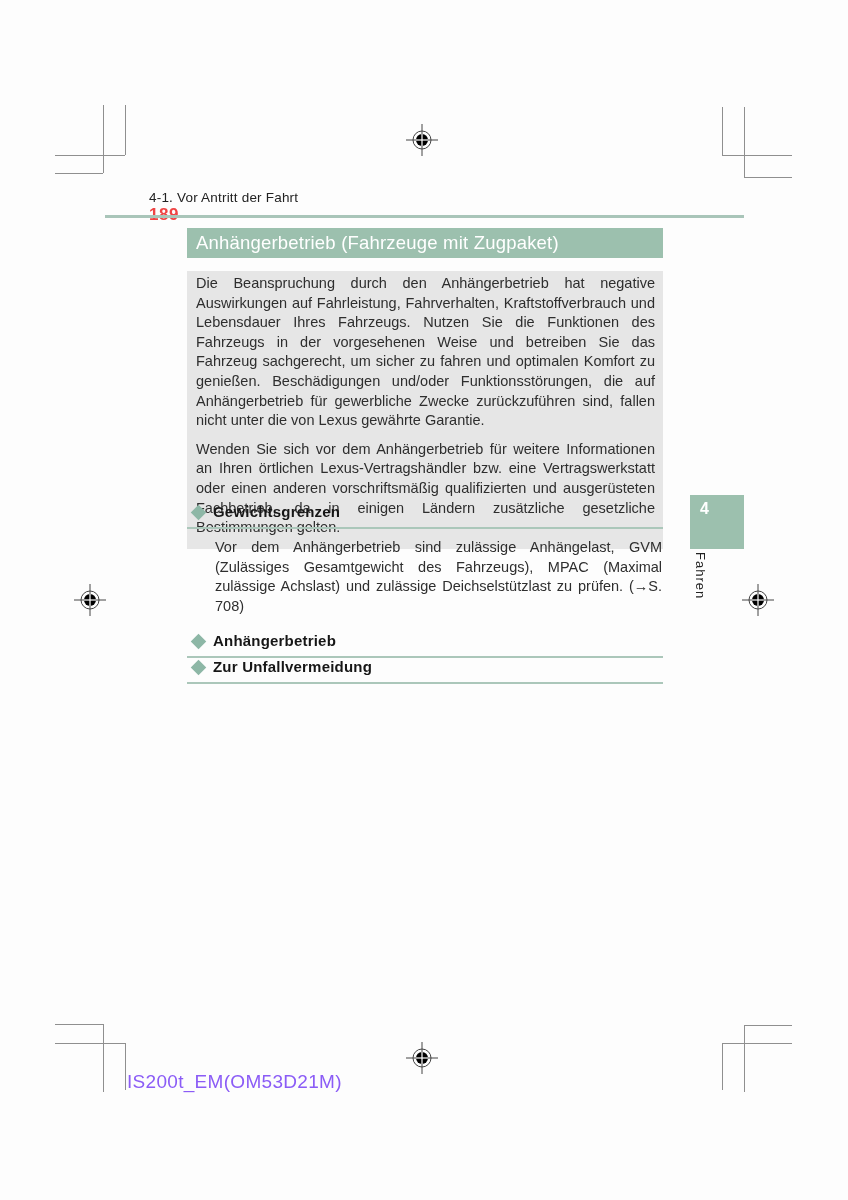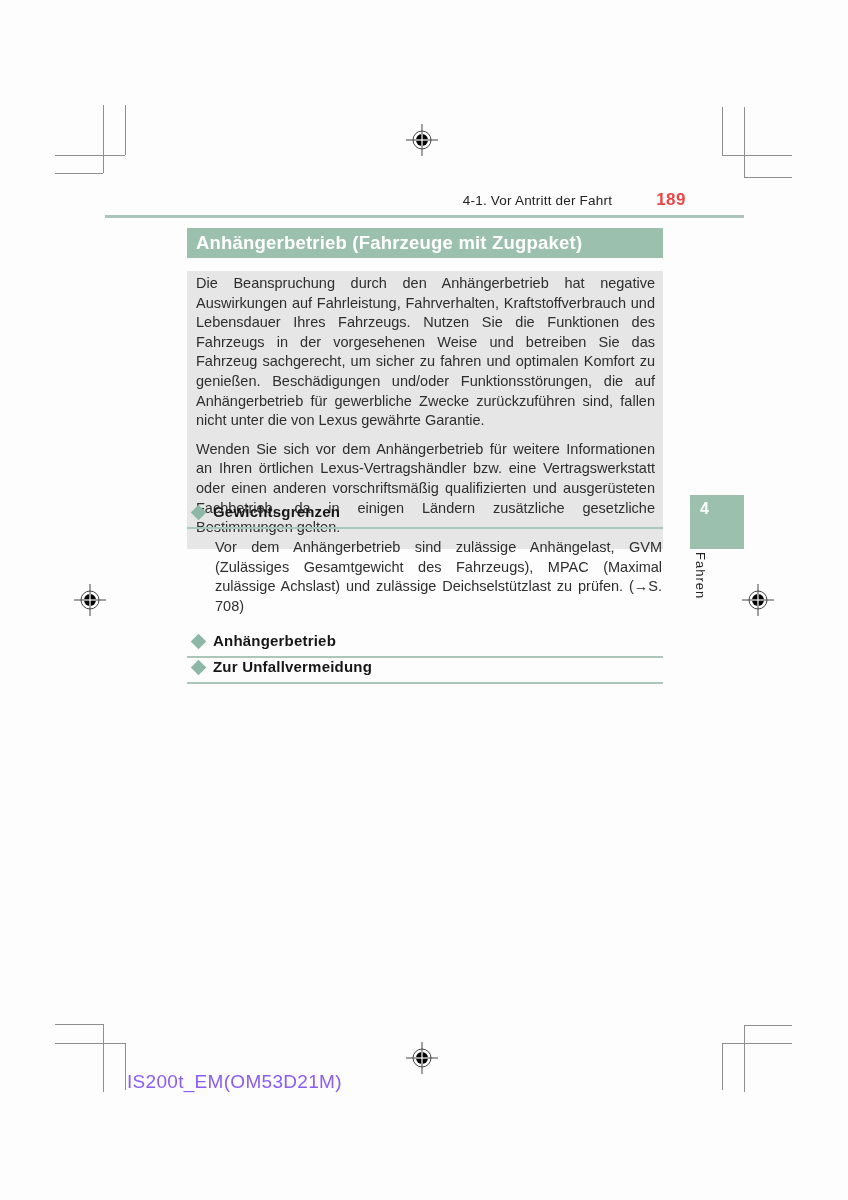--- a/index.html
+++ b/index.html
@@ -7,28 +7,28 @@
     width:848px;height:1200px;position:relative;background:#fdfdfd;
     font-family:"Liberation Sans", sans-serif;color:#2e2e2e;overflow:hidden;
   }
   
   .crop{position:absolute;background:#8f8f8f;}
   .crop.h{height:1px;}
   .crop.v{width:1px;}
   
   .regmark{position:absolute;width:36px;height:36px;margin-left:-18px;margin-top:-18px;}
   
-  .page-header{position:absolute;left:105px;top:190px;width:581px;display:flex;justify-content:flex-end;align-items:baseline;}
+  .page-header{position:absolute;left:105px;top:190px;width:581px;display:flex;justify-content:flex-end;align-items:baseline;flex-direction:column;}
   .breadcrumb{font-size:13.5px;color:#222;letter-spacing:.2px;}
   .page-number{font-size:17px;font-weight:bold;color:#ef4444;margin-left:44px;letter-spacing:.5px;}
   .header-rule{position:absolute;left:105px;top:215px;width:639px;height:3px;background:#a9c5b9;}
   
   .title-bar{
     position:absolute;left:187px;top:228px;width:476px;height:30px;background:#9cc0ae;
-    color:#fff;font-weight:bold;font-size:18.5px;line-height:30px;padding-left:9px;
+    color:#fff;font-weight:normal;font-size:18.5px;line-height:30px;padding-left:9px;
     box-sizing:border-box;letter-spacing:.2px;
   }
   
   .intro-box{
     position:absolute;left:187px;top:271px;width:476px;background:#e6e6e6;
     box-sizing:border-box;padding:3px 8px 11px 9px;
   }
   .intro-box p{
     margin:0;font-size:14.5px;line-height:19.6px;text-align:justify;color:#2e2e2e;
   }

